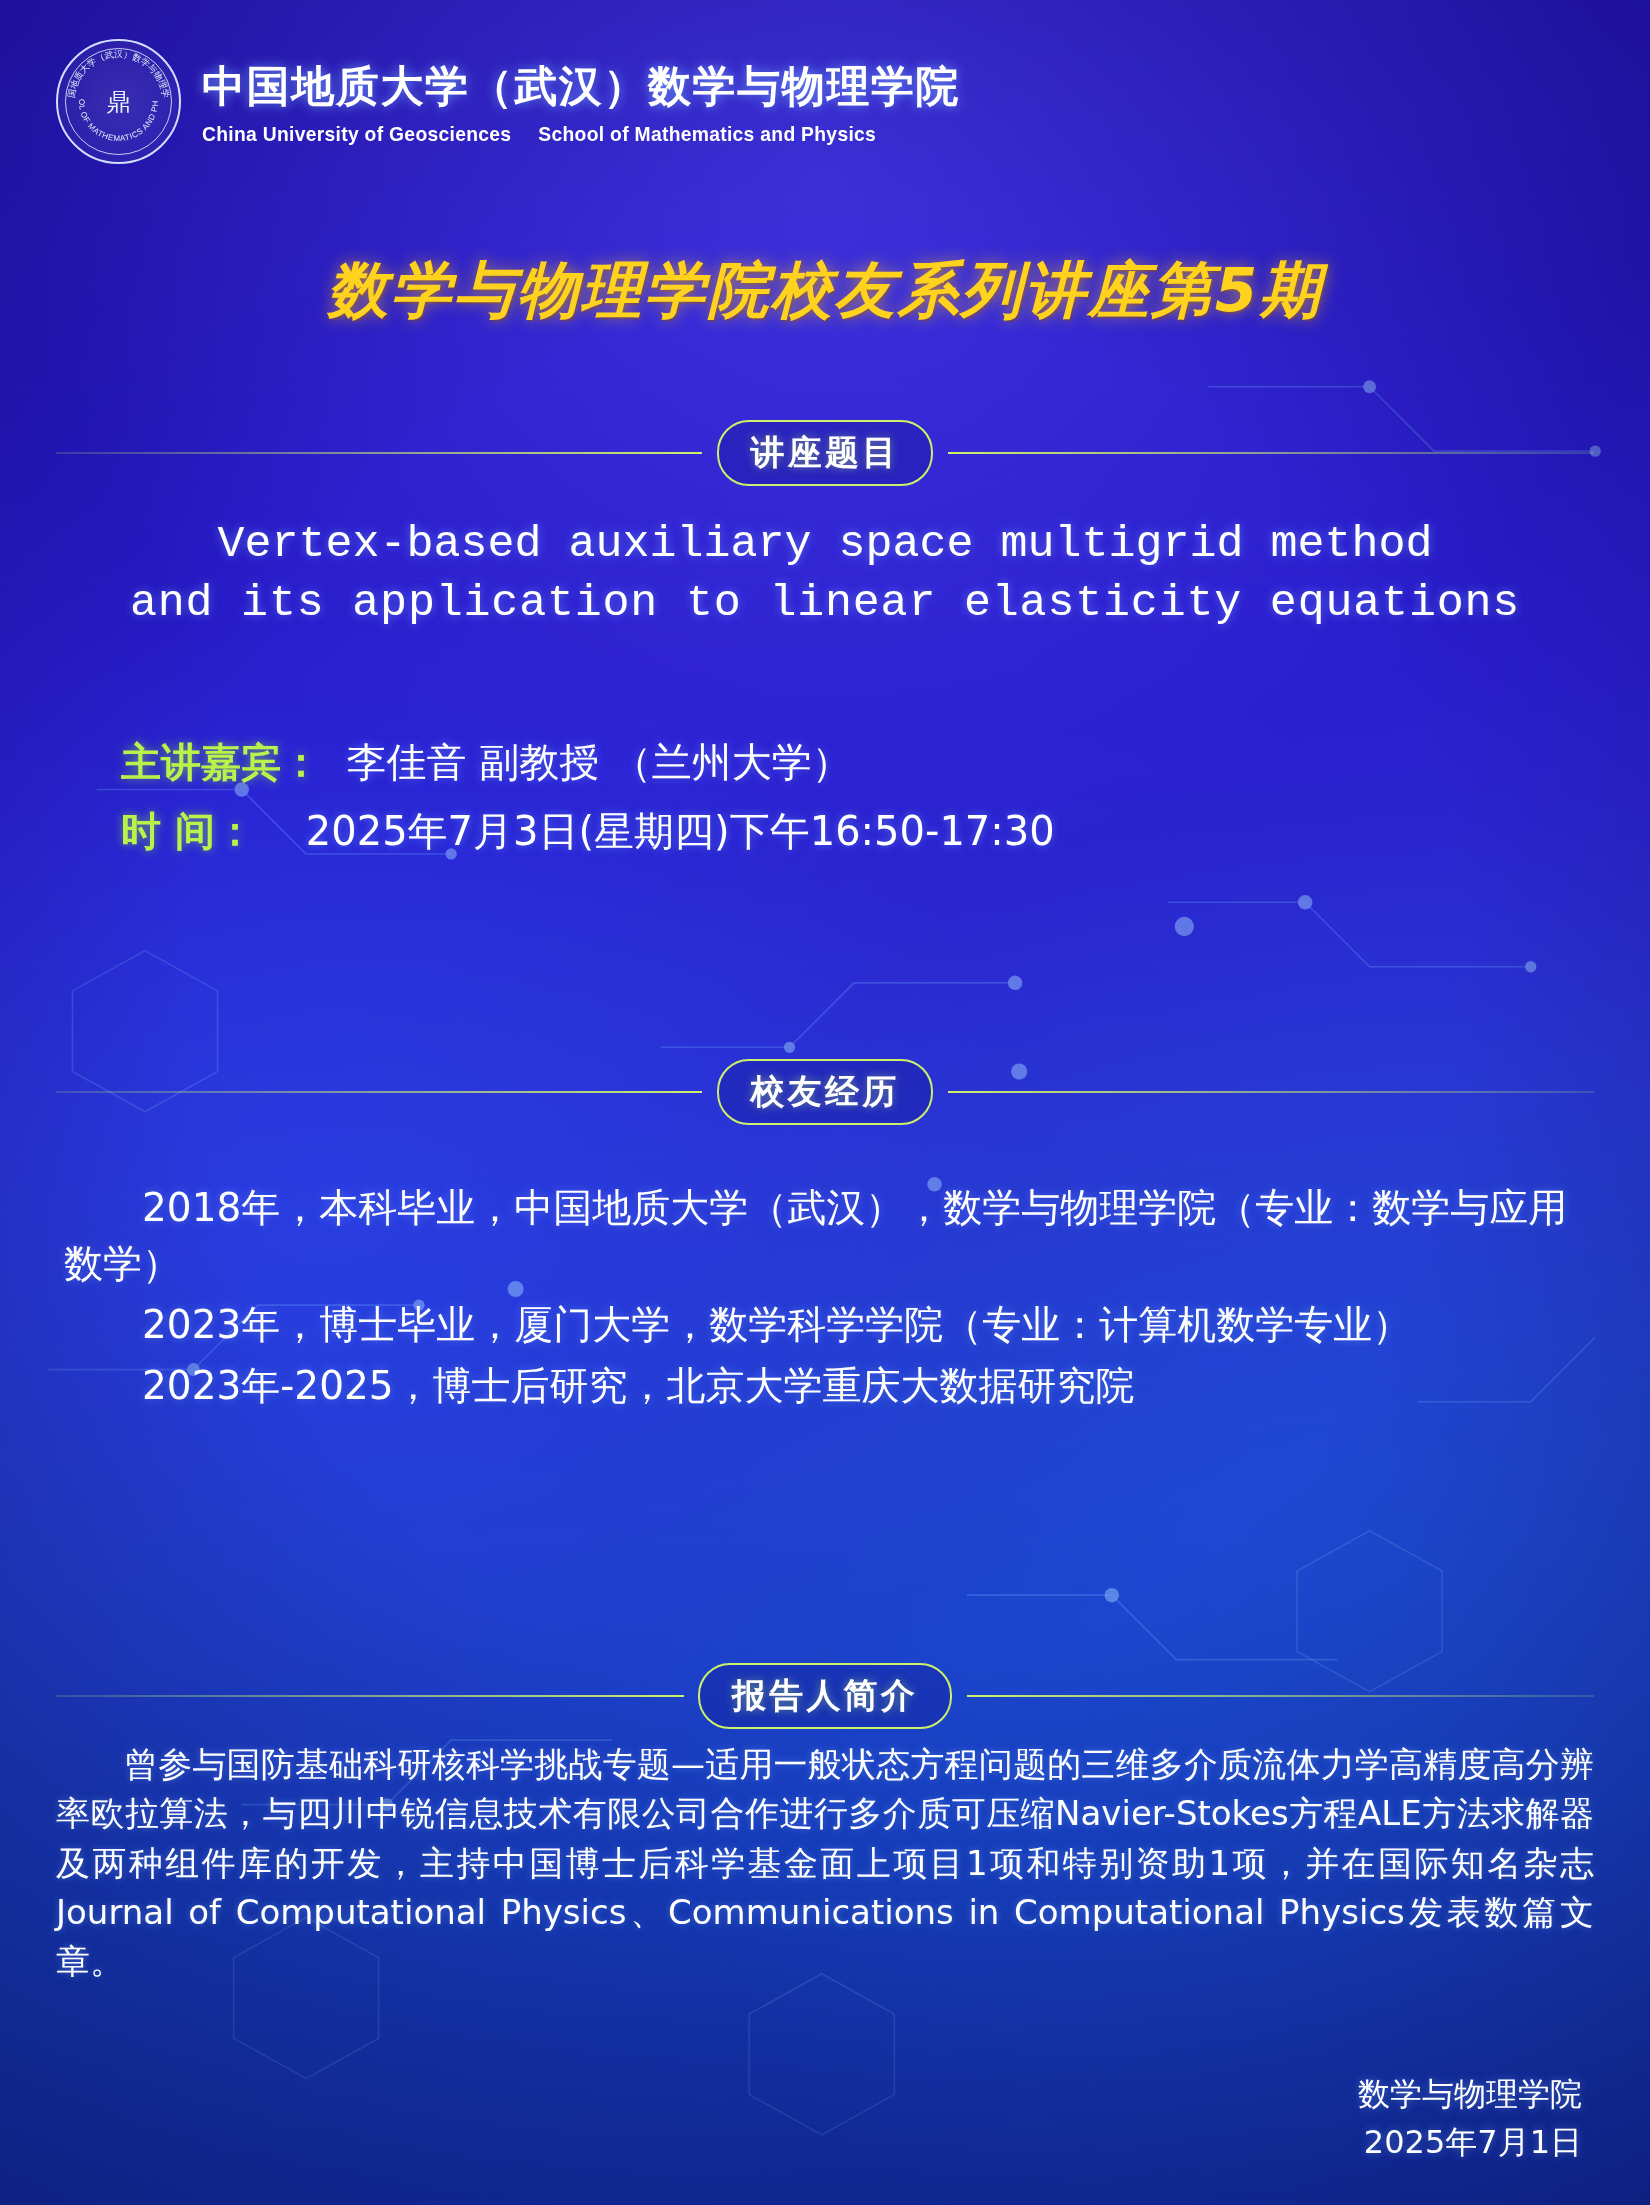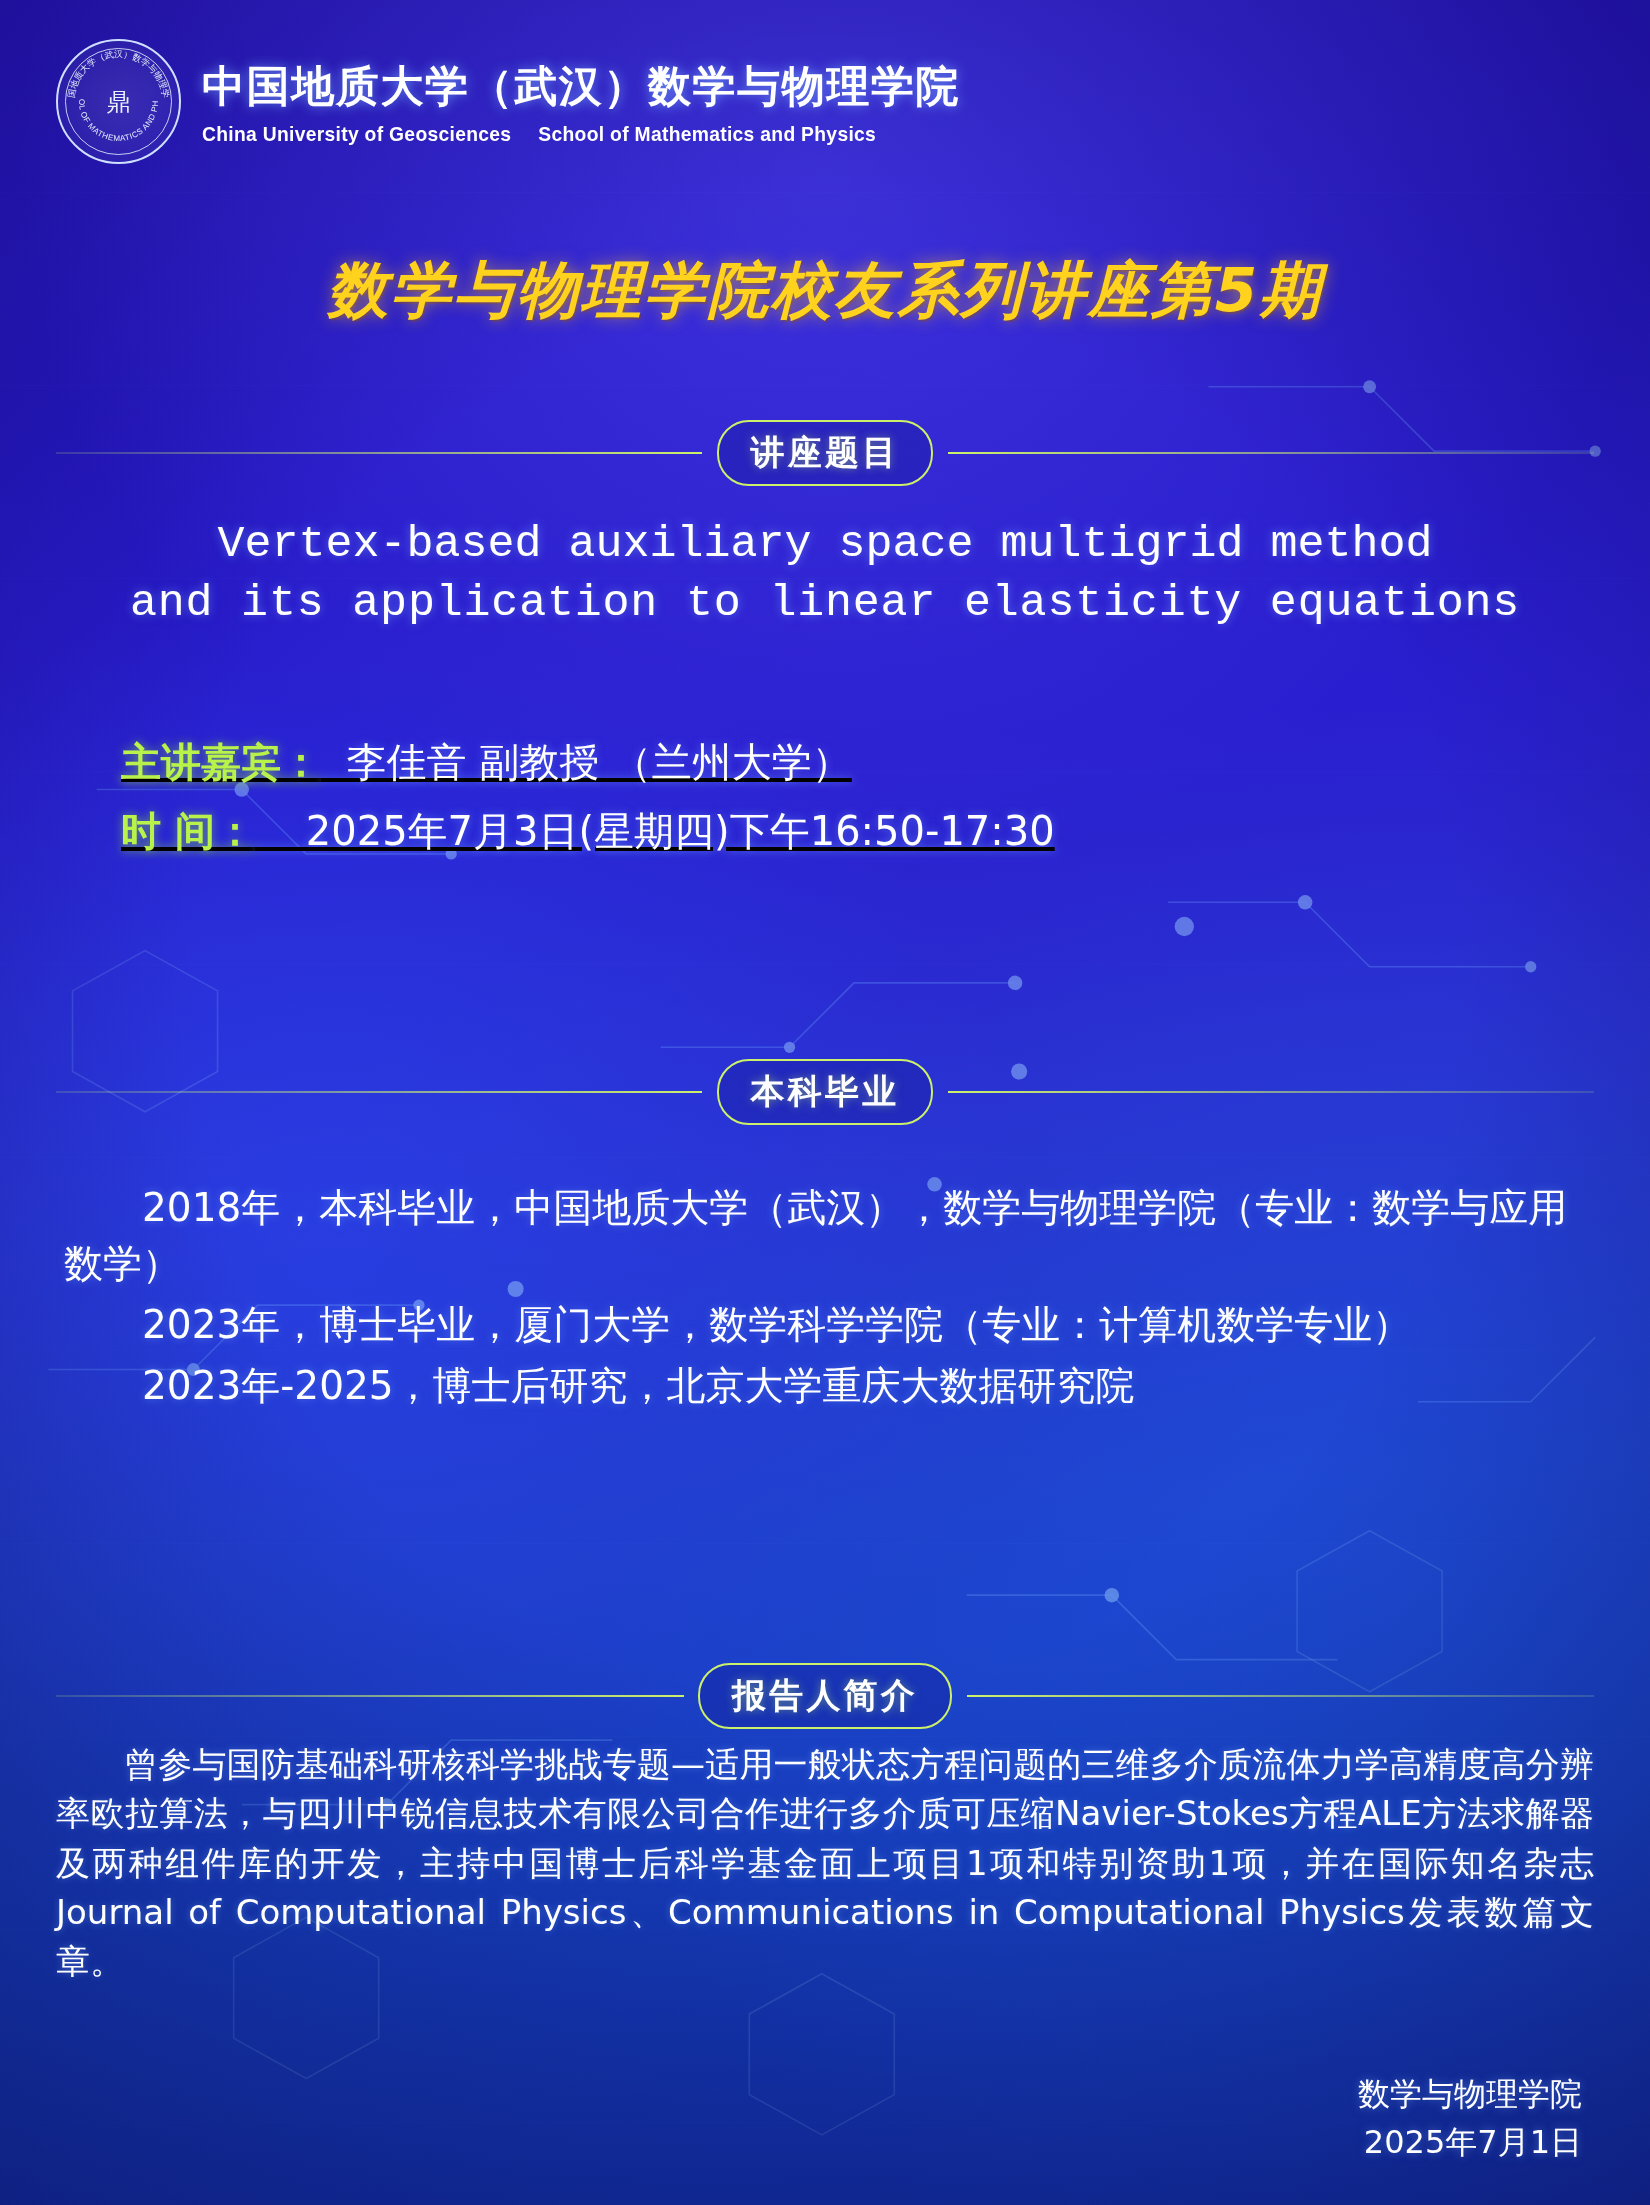--- a/index.html
+++ b/index.html
@@ -183,21 +183,20 @@
     right: 73px;
     top: 737px;
     z-index: 5;
   }
   .info-row {
     display: flex;
     align-items: flex-end;
     margin-bottom: 19.3px;
     font-size: 40px;
     line-height: 1.25;
-    text-decoration: underline;
   }
   .info-label {
     color: #b9f24a;
     font-weight: bold;
     font-family: "DejaVu Sans", sans-serif;
     white-space: pre;
     text-shadow: 0 0 9.7px rgba(150,230,60,0.6);
   }
   .info-value {
     color: #ffffff;
@@ -341,21 +340,21 @@
       <span class="info-value">  李佳音 副教授 （兰州大学）</span>
     </div>
     <div class="info-row">
       <span class="info-label">时 间：</span>
       <span class="info-value">    2025年7月3日(星期四)下午16:50-17:30</span>
     </div>
   </div>
 
   <div class="section-band" style="top: 1064px;">
     <div class="band-line"></div>
-    <div class="band-pill">本科毕业</div>
+    <div class="band-pill">校友经历</div>
     <div class="band-line right"></div>
   </div>
 
   <div class="alumni-block">
     <p>2018年，本科毕业，中国地质大学（武汉），数学与物理学院（专业：数学与应用数学）</p>
     <p>2023年，博士毕业，厦门大学，数学科学学院（专业：计算机数学专业）</p>
     <p>2023年-2025，博士后研究，北京大学重庆大数据研究院</p>
   </div>
 
   <div class="section-band" style="top: 1668px;">

